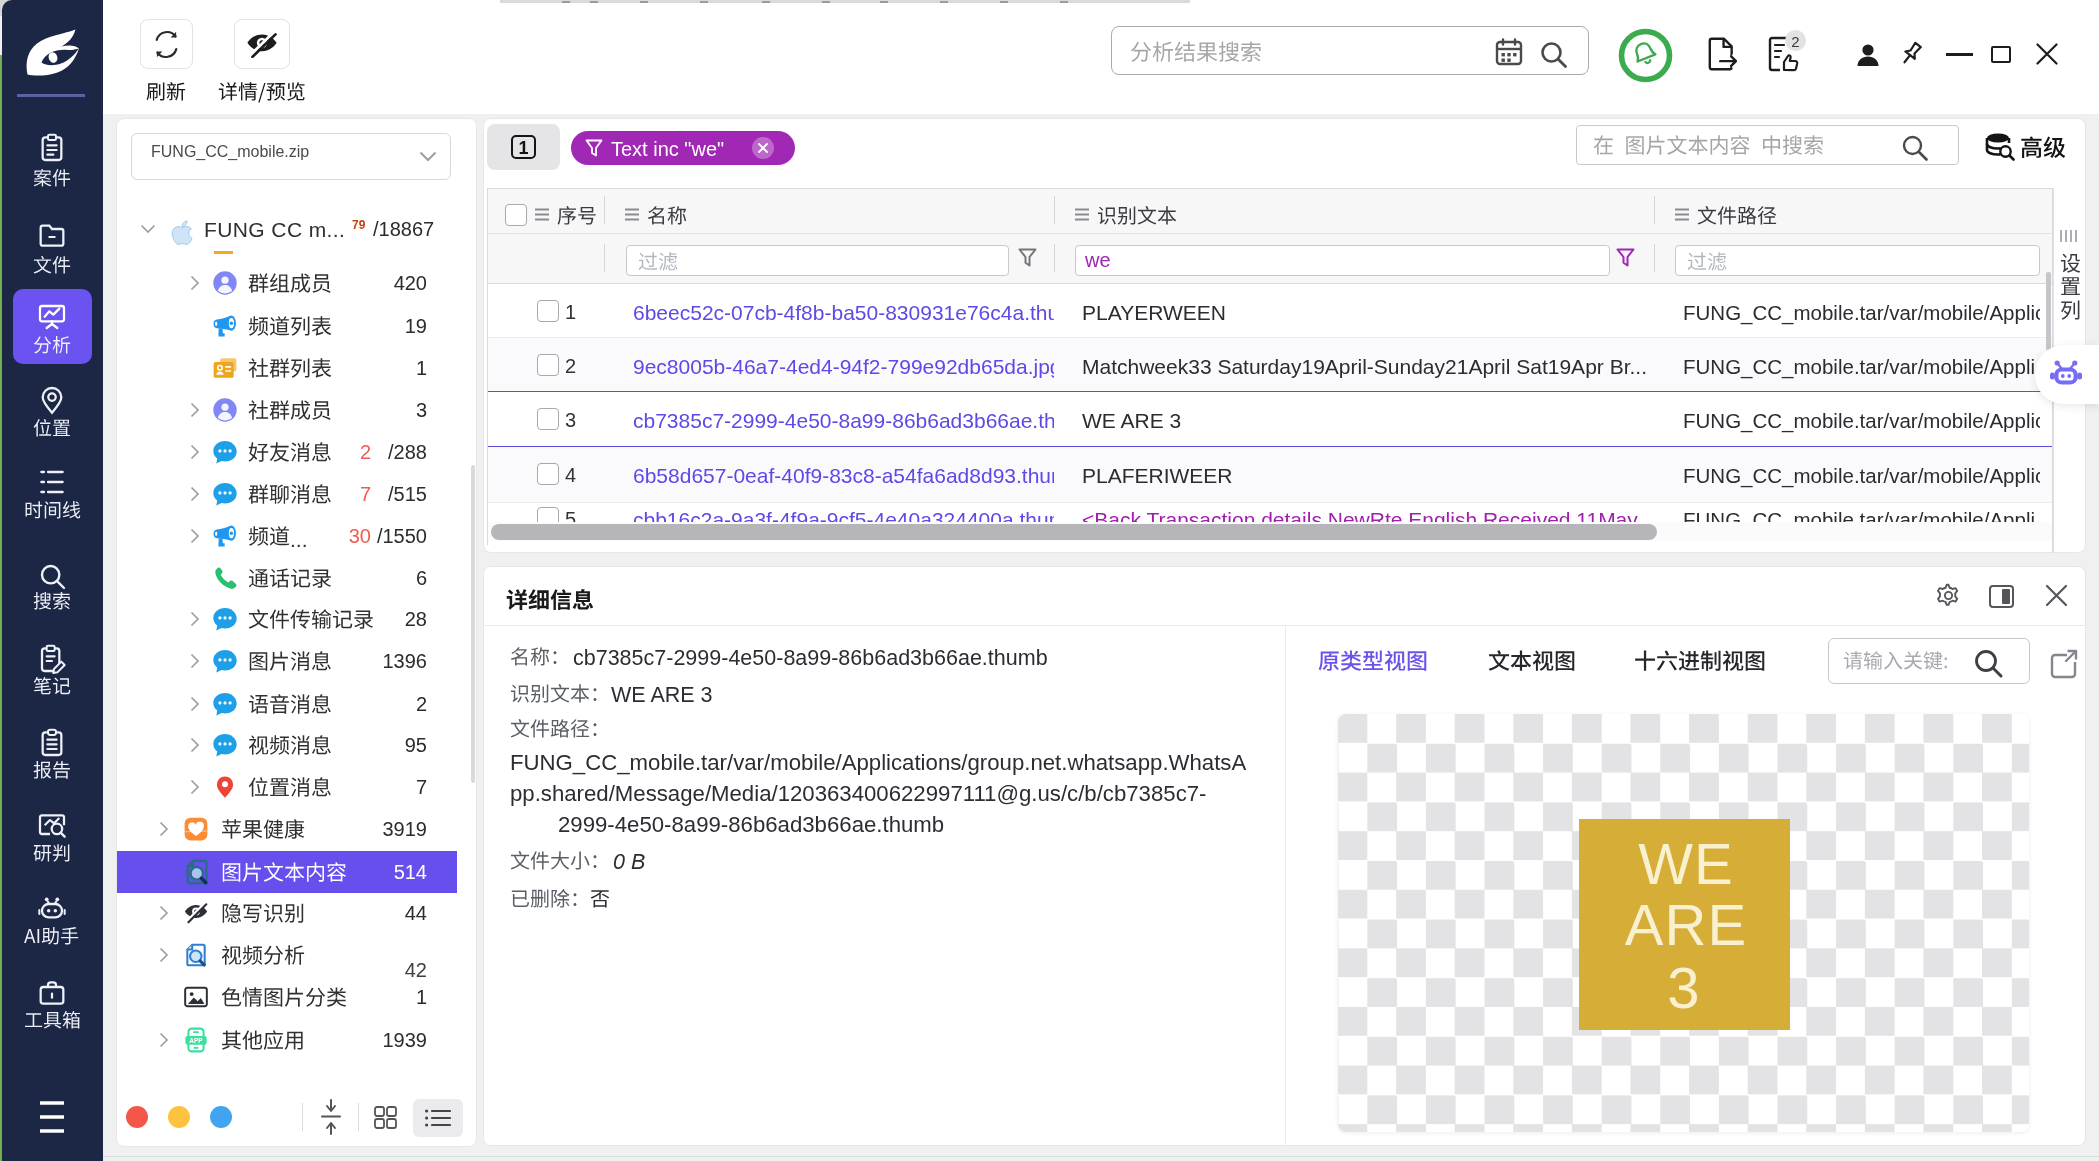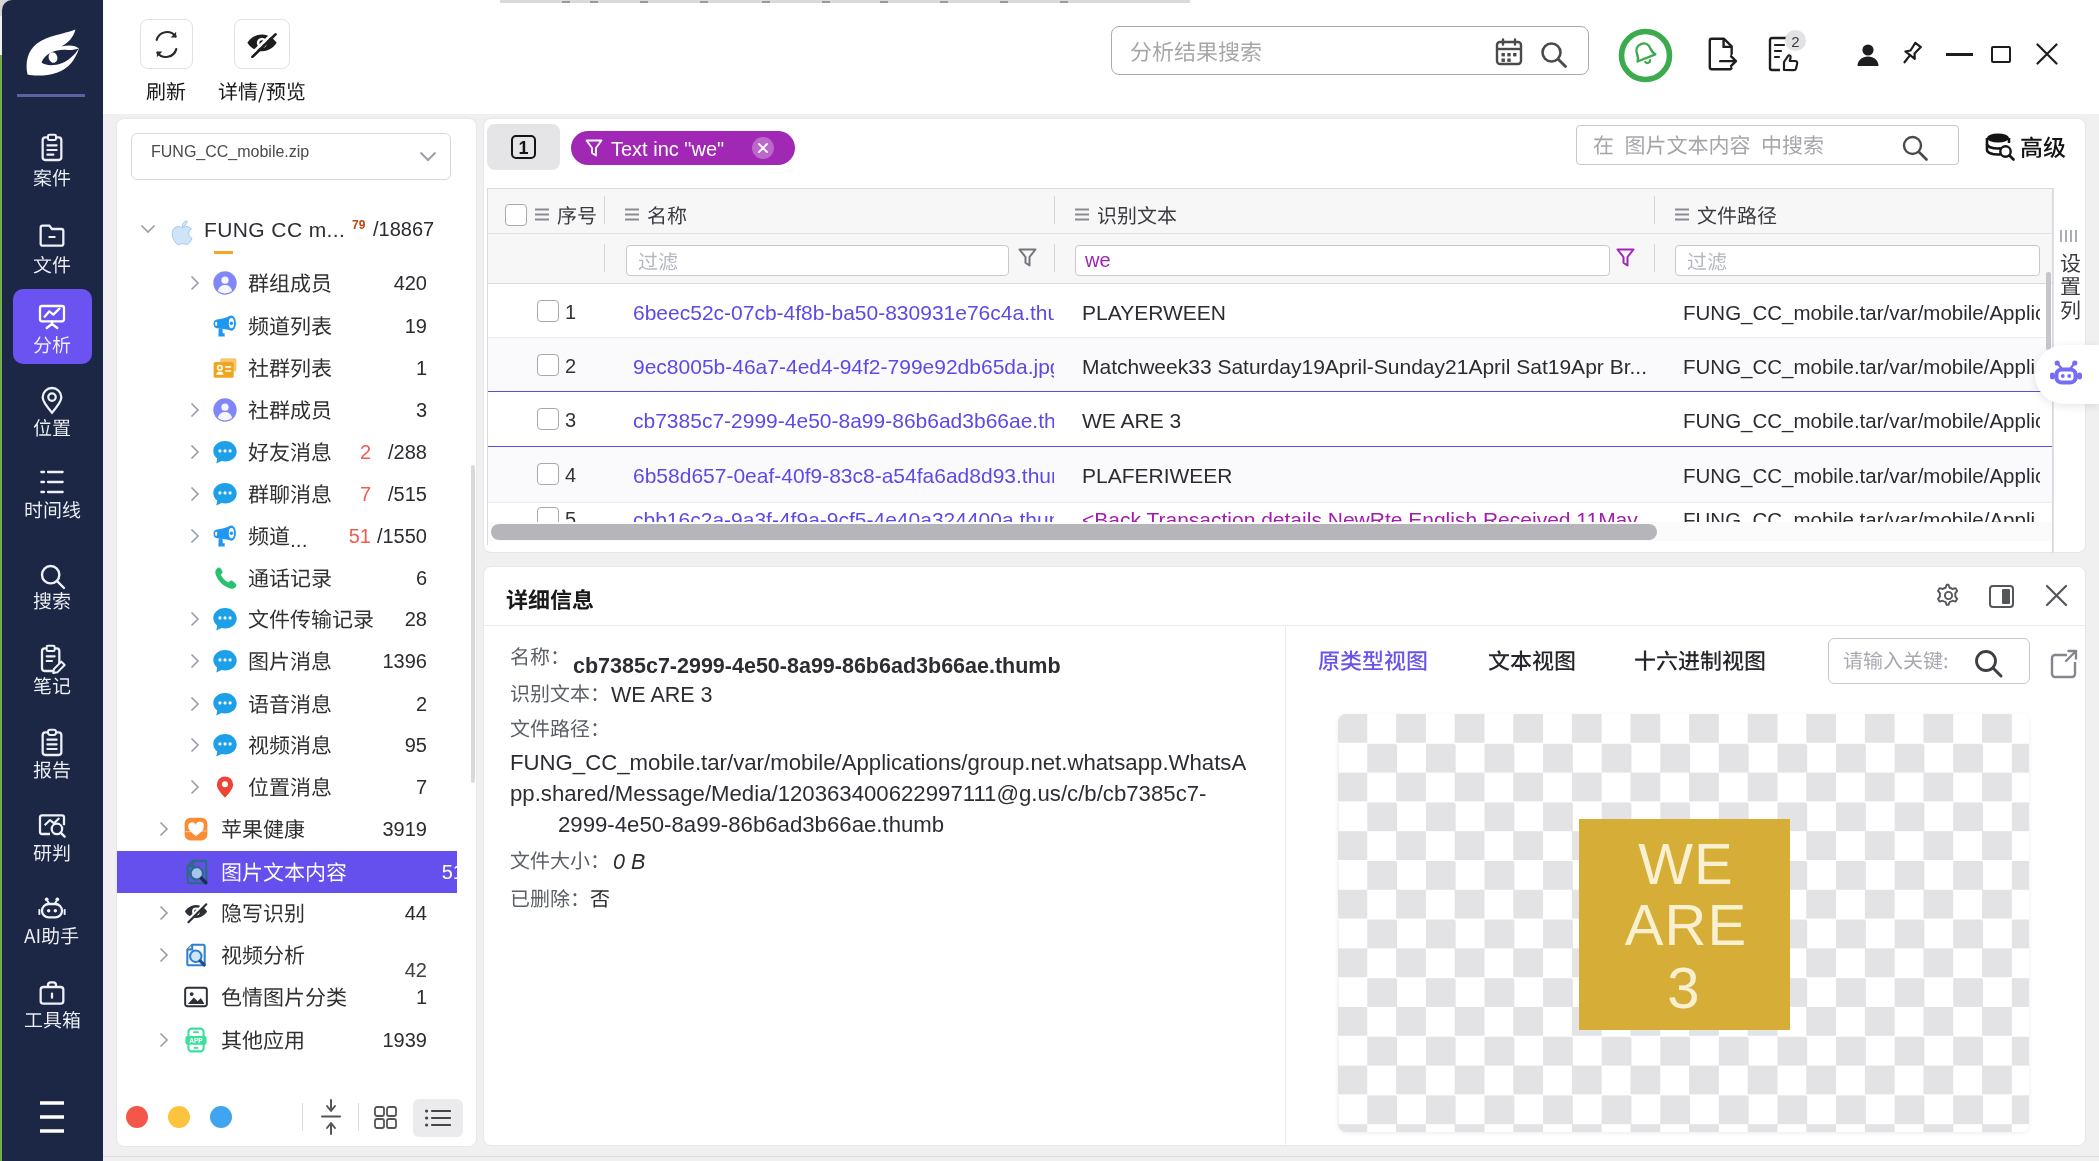--- a/index.html
+++ b/index.html
@@ -341,21 +341,21 @@
     <rect x="2.9" y="8" width="1.9" height="3.8" rx="0.9" fill="#fff"></rect>
     <path d="M6.2 14 L9.7 14.2 L10 18.6 L11.7 18.6 L11.7 21.8 L5.9 21.8 Z" fill="#1e96f2"></path>
   </svg>
 <svg style="position:absolute;left:248.0px;top:522.5px;overflow:visible" width="42.0" height="28.4">
     <g transform="translate(0,21.00) scale(0.02100,-0.02100)">
       <path fill="#303030" d="M701 501C699 151 688 35 446 -30C459 -43 477 -67 483 -83C743 -9 762 129 764 501ZM728 84C795 34 881 -38 923 -82L968 -34C925 9 837 78 770 126ZM428 386C376 178 261 42 49 -25C64 -40 81 -65 88 -83C315 -3 438 144 493 371ZM133 397C113 323 80 248 37 197C54 189 81 172 93 162C135 217 174 301 196 383ZM544 609V137H608V550H854V139H922V609H742L782 714H950V781H518V714H709C699 680 686 640 672 609ZM114 753V529H39V461H248V158H316V461H502V529H334V652H479V716H334V841H266V529H176V753Z M1064 765C1117 714 1180 642 1207 596L1269 638C1239 684 1175 753 1122 801ZM1455 368H1790V284H1455ZM1455 231H1790V147H1455ZM1455 504H1790V421H1455ZM1384 561V89H1863V561H1624C1635 586 1647 616 1659 645H1947V708H1760C1784 741 1809 781 1833 818L1759 840C1743 801 1711 747 1684 708H1497L1549 732C1537 763 1505 811 1476 844L1414 817C1440 784 1468 739 1481 708H1311V645H1576C1570 618 1561 587 1553 561ZM1262 483H1051V413H1190V102C1145 86 1094 44 1042 -7L1089 -68C1140 -6 1191 47 1227 47C1250 47 1281 17 1324 -7C1393 -46 1479 -57 1597 -57C1693 -57 1869 -51 1941 -46C1942 -25 1954 9 1962 27C1865 17 1716 10 1599 10C1490 10 1404 17 1340 52C1305 72 1282 90 1262 100Z"></path>
     </g>
   </svg>
 <div class="lat" style="left:290px;top:528px;font-size:21px;color:#303030;font-weight:400;">...</div>
 <div class="lat" style="left:427px;top:524.5px;transform:translateX(-100%);font-size:20px;color:#2b2b30;font-weight:400;">/1550</div>
-<div class="lat" style="left:371px;top:524.5px;transform:translateX(-100%);font-size:20px;color:#f25c4f;font-weight:400;">51</div>
+<div class="lat" style="left:371px;top:524.5px;transform:translateX(-100%);font-size:20px;color:#f25c4f;font-weight:400;">30</div>
 <svg class="abs" style="left:212px;top:565px" width="26" height="26" viewBox="0 0 24 24" fill="none">
     <path d="M5.2 2.8 c-1.2 1-2.6 2.6-2.1 4.8 c.7 3.2 2.6 6.5 5.2 9.1 s5.9 4.5 9.1 5.2 c2.2.5 3.8-.9 4.8-2.1 c.6-.8.5-1.9-.3-2.6 l-2.9-2.4 c-.7-.6-1.7-.6-2.4 0 l-1.5 1.3 c-1.5-.8-2.9-1.8-4.1-3 s-2.2-2.6-3-4.1 l1.3-1.5 c.6-.7.6-1.7 0-2.4 L7.8 3.1 C7.1 2.3 6 2.2 5.2 2.8 z" fill="#27c26d"></path>
   </svg>
 <svg style="position:absolute;left:248.0px;top:564.5px;overflow:visible" width="84.0" height="28.4">
     <g transform="translate(0,21.00) scale(0.02100,-0.02100)">
       <path fill="#303030" d="M65 757C124 705 200 632 235 585L290 635C253 681 176 751 117 800ZM256 465H43V394H184V110C140 92 90 47 39 -8L86 -70C137 -2 186 56 220 56C243 56 277 22 318 -3C388 -45 471 -57 595 -57C703 -57 878 -52 948 -47C949 -27 961 7 969 26C866 16 714 8 596 8C485 8 400 15 333 56C298 79 276 97 256 108ZM364 803V744H787C746 713 695 682 645 658C596 680 544 701 499 717L451 674C513 651 586 619 647 589H363V71H434V237H603V75H671V237H845V146C845 134 841 130 828 129C816 129 774 129 726 130C735 113 744 88 747 69C814 69 857 69 883 80C909 91 917 109 917 146V589H786C766 601 741 614 712 628C787 667 863 719 917 771L870 807L855 803ZM845 531V443H671V531ZM434 387H603V296H434ZM434 443V531H603V443ZM845 387V296H671V387Z M1099 768C1150 723 1214 659 1243 618L1295 672C1263 711 1198 771 1147 814ZM1417 293V-80H1491V-39H1823V-76H1901V293H1695V461H1959V532H1695V725C1773 739 1847 755 1906 773L1854 833C1740 796 1537 765 1364 747C1372 730 1382 702 1386 685C1460 692 1541 701 1619 713V532H1365V461H1619V293ZM1491 29V224H1823V29ZM1043 526V454H1183V105C1183 58 1148 21 1129 7C1143 -7 1165 -36 1173 -52C1188 -32 1215 -10 1386 124C1377 138 1363 167 1356 186L1254 108V526Z M2124 769C2179 720 2249 652 2280 608L2335 661C2300 703 2230 769 2176 815ZM2200 -61V-60C2214 -41 2242 -20 2408 98C2400 113 2389 143 2384 163L2280 92V526H2046V453H2206V93C2206 44 2175 10 2157 -4C2171 -17 2192 -45 2200 -61ZM2419 770V695H2816V442H2438V57C2438 -41 2474 -65 2586 -65C2611 -65 2790 -65 2816 -65C2925 -65 2951 -20 2962 143C2940 148 2908 161 2889 175C2884 33 2874 7 2812 7C2773 7 2621 7 2591 7C2527 7 2515 16 2515 56V370H2816V318H2891V770Z M3134 317C3199 281 3278 224 3316 186L3369 238C3329 276 3248 329 3185 363ZM3134 784V715H3740L3736 623H3164V554H3732L3726 462H3067V395H3461V212C3316 152 3165 91 3068 54L3108 -13C3206 29 3337 85 3461 140V2C3461 -12 3456 -16 3440 -17C3424 -18 3368 -18 3309 -16C3319 -35 3331 -63 3335 -82C3413 -82 3464 -82 3495 -71C3527 -60 3537 -42 3537 1V236C3623 106 3748 9 3904 -40C3914 -20 3937 9 3953 25C3845 54 3751 107 3675 177C3739 216 3814 272 3874 323L3810 370C3765 325 3691 266 3629 224C3592 266 3561 314 3537 365V395H3940V462H3804C3813 565 3820 688 3822 784L3763 788L3750 784Z"></path>
     </g>
   </svg>
 <div class="lat" style="left:427px;top:566.5px;transform:translateX(-100%);font-size:20px;color:#2b2b30;font-weight:400;">6</div>
 <svg class="abs" style="left:190px;top:611px" width="10" height="16" viewBox="0 0 10 16" fill="none">
@@ -449,21 +449,21 @@
     <path d="M8.5 2.5 h10 A1.5 1.5 0 0 1 20 4 v16 a1.5 1.5 0 0 1 -1.5 1.5 h-13 A1.5 1.5 0 0 1 4 20 V7 z" stroke="#2a6d80" stroke-width="1.9" fill="none"></path>
     <path d="M8.5 2.5 V7 H4" stroke="#2a6d80" stroke-width="1.9" fill="none"></path>
     <circle cx="11.8" cy="13.2" r="5.3" fill="#a9c3f2" stroke="#2a6d80" stroke-width="1.9"></circle>
     <path d="M15.8 17.4 L19.6 21.2" stroke="#1c2b5e" stroke-width="3" stroke-linecap="round"></path>
   </svg>
 <svg style="position:absolute;left:221.0px;top:858.5px;overflow:visible" width="126.0" height="28.4">
     <g transform="translate(0,21.00) scale(0.02100,-0.02100)">
       <path fill="#fff" d="M375 279C455 262 557 227 613 199L644 250C588 276 487 309 407 325ZM275 152C413 135 586 95 682 61L715 117C618 149 445 188 310 203ZM84 796V-80H156V-38H842V-80H917V796ZM156 29V728H842V29ZM414 708C364 626 278 548 192 497C208 487 234 464 245 452C275 472 306 496 337 523C367 491 404 461 444 434C359 394 263 364 174 346C187 332 203 303 210 285C308 308 413 345 508 396C591 351 686 317 781 296C790 314 809 340 823 353C735 369 647 396 569 432C644 481 707 538 749 606L706 631L695 628H436C451 647 465 666 477 686ZM378 563 385 570H644C608 531 560 496 506 465C455 494 411 527 378 563Z M1180 814V481C1180 304 1166 119 1038 -23C1057 -36 1084 -64 1097 -82C1189 19 1230 141 1246 267H1668V-80H1749V344H1254C1257 390 1258 435 1258 481V504H1903V581H1621V839H1542V581H1258V814Z M2423 823C2453 774 2485 707 2497 666L2580 693C2566 734 2531 799 2501 847ZM2050 664V590H2206C2265 438 2344 307 2447 200C2337 108 2202 40 2036 -7C2051 -25 2075 -60 2083 -78C2250 -24 2389 48 2502 146C2615 46 2751 -28 2915 -73C2928 -52 2950 -20 2967 -4C2807 36 2671 107 2560 201C2661 304 2738 432 2796 590H2954V664ZM2504 253C2410 348 2336 462 2284 590H2711C2661 455 2592 344 2504 253Z M3460 839V629H3065V553H3367C3294 383 3170 221 3037 140C3055 125 3080 98 3092 79C3237 178 3366 357 3444 553H3460V183H3226V107H3460V-80H3539V107H3772V183H3539V553H3553C3629 357 3758 177 3906 81C3920 102 3946 131 3965 146C3826 226 3700 384 3628 553H3937V629H3539V839Z M4099 669V-82H4173V595H4462C4457 463 4420 298 4199 179C4217 166 4242 138 4253 122C4388 201 4460 296 4498 392C4590 307 4691 203 4742 135L4804 184C4742 259 4620 376 4521 464C4531 509 4536 553 4538 595H4829V20C4829 2 4824 -4 4804 -5C4784 -5 4716 -6 4645 -3C4656 -24 4668 -58 4671 -79C4761 -79 4823 -79 4858 -67C4892 -54 4903 -30 4903 19V669H4539V840H4463V669Z M5331 632C5274 559 5180 488 5089 443C5105 430 5131 400 5142 386C5233 438 5336 521 5402 609ZM5587 588C5679 531 5792 445 5846 388L5900 438C5843 495 5728 577 5637 631ZM5495 544C5400 396 5222 271 5037 202C5055 186 5075 160 5086 142C5132 161 5177 182 5220 207V-81H5293V-47H5705V-77H5781V219C5822 196 5866 174 5911 154C5921 176 5942 201 5960 217C5798 281 5655 360 5542 489L5560 515ZM5293 20V188H5705V20ZM5298 255C5375 307 5445 368 5502 436C5569 362 5641 304 5719 255ZM5433 829C5447 805 5462 775 5474 748H5083V566H5156V679H5841V566H5918V748H5561C5549 779 5529 817 5510 847Z"></path>
     </g>
   </svg>
-<div class="lat" style="left:427px;top:860.5px;transform:translateX(-100%);font-size:20px;color:#fff;font-weight:400;margin-left:48px;">514</div>
+<div class="lat" style="left:427px;top:860.5px;transform:translateX(-100%);font-size:20px;color:#fff;font-weight:400;">514</div>
 <svg class="abs" style="left:159px;top:905px" width="10" height="16" viewBox="0 0 10 16" fill="none">
     <path d="M1.5 1.5 L8 8 L1.5 14.5" stroke="#99a0a8" stroke-width="1.7" fill="none"></path>
   </svg>
 <svg class="abs" style="left:183px;top:900px" width="26" height="26" viewBox="0 0 24 24" fill="none">
     <path d="M12 4.5 C 6.5 4.5 3 8.5 1.8 10.5 C 3 12.5 6.5 16.5 12 16.5 C 17.5 16.5 21 12.5 22.2 10.5 C 21 8.5 17.5 4.5 12 4.5 Z" fill="#2b2f36"></path>
     <circle cx="12" cy="10.5" r="3.6" fill="#fff"></circle>
     <circle cx="12" cy="10.5" r="1.8" fill="#2b2f36"></circle>
     <path d="M3.5 19.5 L20.5 2.5" stroke="#fff" stroke-width="2.2"></path>
     <path d="M5 20.5 L21.5 4" stroke="#2b2f36" stroke-width="2" stroke-linecap="round"></path>
   </svg>
@@ -707,21 +707,21 @@
 <svg class="abs" style="left:2045px;top:584px" width="23" height="23" viewBox="0 0 23 23" fill="none">
     <path d="M2 2 L21 21 M21 2 L2 21" stroke="#55555c" stroke-width="2.2" stroke-linecap="round"></path>
   </svg>
 <div class="abs" style="left:484px;top:625px;width:1601px;height:1px;background:#ececee"></div>
 <div class="abs" style="left:1285px;top:626px;width:1px;height:519px;background:#ececee"></div>
 <svg style="position:absolute;left:510.0px;top:644.0px;overflow:visible" width="60.0" height="27.0">
     <g transform="translate(0,20.00) scale(0.02000,-0.02000)">
       <path fill="#5a5e66" d="M263 529C314 494 373 446 417 406C300 344 171 299 47 273C61 256 79 224 86 204C141 217 197 233 252 253V-79H327V-27H773V-79H849V340H451C617 429 762 553 844 713L794 744L781 740H427C451 768 473 797 492 826L406 843C347 747 233 636 69 559C87 546 111 519 122 501C217 550 296 609 361 671H733C674 583 587 508 487 445C440 486 374 536 321 572ZM773 42H327V271H773Z M1512 450C1489 325 1449 200 1392 120C1409 111 1440 92 1453 81C1510 168 1555 301 1582 437ZM1782 440C1826 331 1868 185 1882 91L1952 113C1936 207 1894 349 1848 460ZM1532 838C1509 710 1467 583 1408 496V553H1279V731C1327 743 1372 757 1409 772L1364 831C1292 799 1168 770 1063 752C1071 735 1081 710 1084 694C1124 700 1167 707 1209 715V553H1054V483H1200C1162 368 1094 238 1033 167C1045 150 1063 121 1070 103C1119 164 1169 262 1209 362V-81H1279V370C1311 326 1349 270 1365 241L1409 300C1390 325 1308 416 1279 445V483H1398L1394 477C1412 468 1444 449 1458 438C1494 491 1527 560 1553 637H1653V12C1653 -1 1649 -5 1636 -5C1623 -6 1579 -6 1532 -5C1543 -24 1554 -56 1559 -76C1621 -76 1664 -74 1691 -63C1718 -51 1728 -30 1728 12V637H1863C1848 601 1828 561 1810 526L1877 510C1904 567 1934 635 1958 697L1909 711L1898 707H1576C1586 745 1596 784 1604 824Z M2250 486C2290 486 2326 515 2326 560C2326 606 2290 636 2250 636C2210 636 2174 606 2174 560C2174 515 2210 486 2250 486ZM2250 -4C2290 -4 2326 26 2326 71C2326 117 2290 146 2250 146C2210 146 2174 117 2174 71C2174 26 2210 -4 2250 -4Z"></path>
     </g>
   </svg>
-<div class="lat" style="left:573px;top:645.5px;font-size:21.5px;color:#2c2c33;font-weight:700;margin-top:8px;">cb7385c7-2999-4e50-8a99-86b6ad3b66ae.thumb</div>
+<div class="lat" style="left:573px;top:645.5px;font-size:21.5px;color:#2c2c33;font-weight:400;">cb7385c7-2999-4e50-8a99-86b6ad3b66ae.thumb</div>
 <svg style="position:absolute;left:510.0px;top:681.0px;overflow:visible" width="100.0" height="27.0">
     <g transform="translate(0,20.00) scale(0.02000,-0.02000)">
       <path fill="#5a5e66" d="M513 697H816V398H513ZM439 769V326H893V769ZM738 205C791 118 847 1 869 -71L943 -41C921 30 862 144 806 230ZM510 228C481 126 428 28 361 -36C379 -46 413 -67 427 -79C494 -9 553 98 587 211ZM102 769C156 722 224 657 257 615L309 667C276 708 206 771 151 814ZM50 526V454H191V107C191 54 154 15 135 -1C148 -12 172 -37 181 -52C196 -32 224 -10 398 126C389 140 375 170 369 190L264 110V526Z M1626 720V165H1699V720ZM1838 821V18C1838 0 1832 -5 1813 -6C1795 -7 1737 -7 1669 -5C1681 -27 1692 -61 1696 -81C1785 -81 1838 -79 1870 -66C1900 -54 1913 -31 1913 19V821ZM1162 728H1420V536H1162ZM1093 796V467H1492V796ZM1235 442 1230 355H1056V287H1223C1205 148 1160 38 1033 -28C1049 -40 1071 -66 1080 -84C1223 -5 1273 125 1294 287H1433C1424 99 1414 27 1398 9C1390 0 1381 -2 1366 -2C1350 -2 1311 -2 1268 2C1280 -18 1288 -47 1289 -70C1333 -72 1377 -72 1400 -69C1427 -67 1444 -60 1461 -39C1487 -9 1497 81 1508 322C1508 333 1509 355 1509 355H1301L1306 442Z M2423 823C2453 774 2485 707 2497 666L2580 693C2566 734 2531 799 2501 847ZM2050 664V590H2206C2265 438 2344 307 2447 200C2337 108 2202 40 2036 -7C2051 -25 2075 -60 2083 -78C2250 -24 2389 48 2502 146C2615 46 2751 -28 2915 -73C2928 -52 2950 -20 2967 -4C2807 36 2671 107 2560 201C2661 304 2738 432 2796 590H2954V664ZM2504 253C2410 348 2336 462 2284 590H2711C2661 455 2592 344 2504 253Z M3460 839V629H3065V553H3367C3294 383 3170 221 3037 140C3055 125 3080 98 3092 79C3237 178 3366 357 3444 553H3460V183H3226V107H3460V-80H3539V107H3772V183H3539V553H3553C3629 357 3758 177 3906 81C3920 102 3946 131 3965 146C3826 226 3700 384 3628 553H3937V629H3539V839Z M4250 486C4290 486 4326 515 4326 560C4326 606 4290 636 4250 636C4210 636 4174 606 4174 560C4174 515 4210 486 4250 486ZM4250 -4C4290 -4 4326 26 4326 71C4326 117 4290 146 4250 146C4210 146 4174 117 4174 71C4174 26 4210 -4 4250 -4Z"></path>
     </g>
   </svg>
 <div class="lat" style="left:611px;top:682.5px;font-size:21.5px;color:#2c2c33;font-weight:400;">WE ARE 3</div>
 <svg style="position:absolute;left:510.0px;top:716.0px;overflow:visible" width="100.0" height="27.0">
     <g transform="translate(0,20.00) scale(0.02000,-0.02000)">
       <path fill="#5a5e66" d="M423 823C453 774 485 707 497 666L580 693C566 734 531 799 501 847ZM50 664V590H206C265 438 344 307 447 200C337 108 202 40 36 -7C51 -25 75 -60 83 -78C250 -24 389 48 502 146C615 46 751 -28 915 -73C928 -52 950 -20 967 -4C807 36 671 107 560 201C661 304 738 432 796 590H954V664ZM504 253C410 348 336 462 284 590H711C661 455 592 344 504 253Z M1317 341V268H1604V-80H1679V268H1953V341H1679V562H1909V635H1679V828H1604V635H1470C1483 680 1494 728 1504 775L1432 790C1409 659 1367 530 1309 447C1327 438 1359 420 1373 409C1400 451 1425 504 1446 562H1604V341ZM1268 836C1214 685 1126 535 1032 437C1045 420 1067 381 1075 363C1107 397 1137 437 1167 480V-78H1239V597C1277 667 1311 741 1339 815Z M2156 732H2345V556H2156ZM2038 42 2051 -31C2157 -6 2301 29 2438 64L2431 131L2299 100V279H2405C2419 265 2433 244 2441 229C2461 238 2481 247 2501 258V-78H2571V-41H2823V-75H2894V256L2926 241C2937 261 2958 290 2973 304C2882 338 2806 391 2743 452C2807 527 2858 616 2891 720L2844 741L2830 738H2636C2648 766 2658 794 2668 823L2597 841C2559 720 2493 606 2414 532V798H2089V490H2231V84L2153 66V396H2089V52ZM2571 25V218H2823V25ZM2797 672C2771 610 2736 554 2695 504C2653 553 2620 605 2596 655L2605 672ZM2546 283C2599 316 2651 355 2697 402C2740 358 2789 317 2845 283ZM2650 454C2583 386 2504 333 2424 298V346H2299V490H2414V522C2431 510 2456 489 2467 477C2499 509 2530 548 2558 592C2583 547 2613 500 2650 454Z M3257 838C3214 767 3127 684 3049 632C3062 617 3081 588 3089 570C3177 630 3270 723 3328 810ZM3384 787V718H3768C3666 586 3479 476 3312 421C3328 406 3347 378 3357 360C3454 395 3555 445 3646 508C3742 466 3856 406 3915 366L3957 428C3900 464 3797 514 3707 553C3781 612 3844 681 3887 759L3833 790L3819 787ZM3384 332V262H3604V18H3322V-52H3956V18H3680V262H3897V332ZM3274 617C3218 514 3124 411 3036 345C3048 327 3069 289 3076 273C3111 301 3146 335 3181 373V-80H3257V464C3288 505 3317 548 3341 591Z M4250 486C4290 486 4326 515 4326 560C4326 606 4290 636 4250 636C4210 636 4174 606 4174 560C4174 515 4210 486 4250 486ZM4250 -4C4290 -4 4326 26 4326 71C4326 117 4290 146 4250 146C4210 146 4174 117 4174 71C4174 26 4210 -4 4250 -4Z"></path>
     </g>

